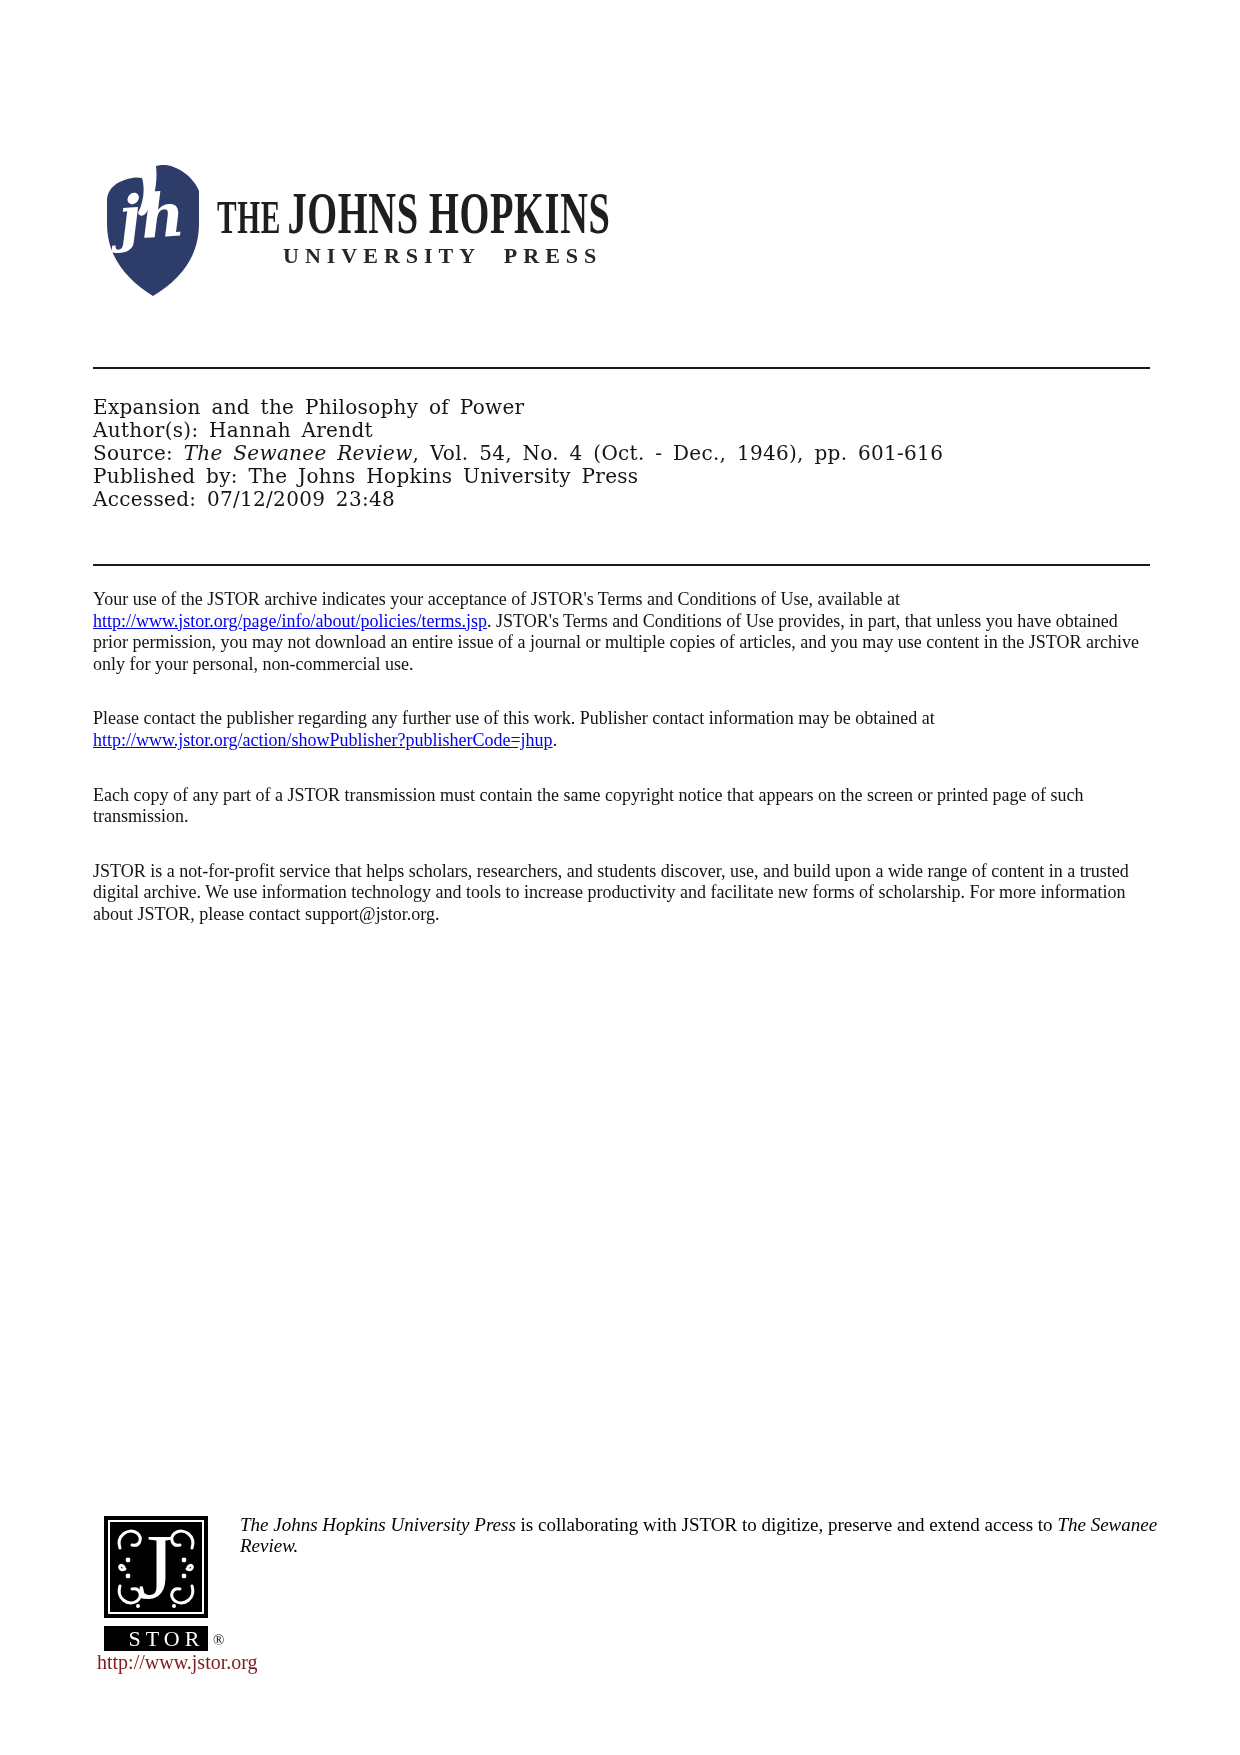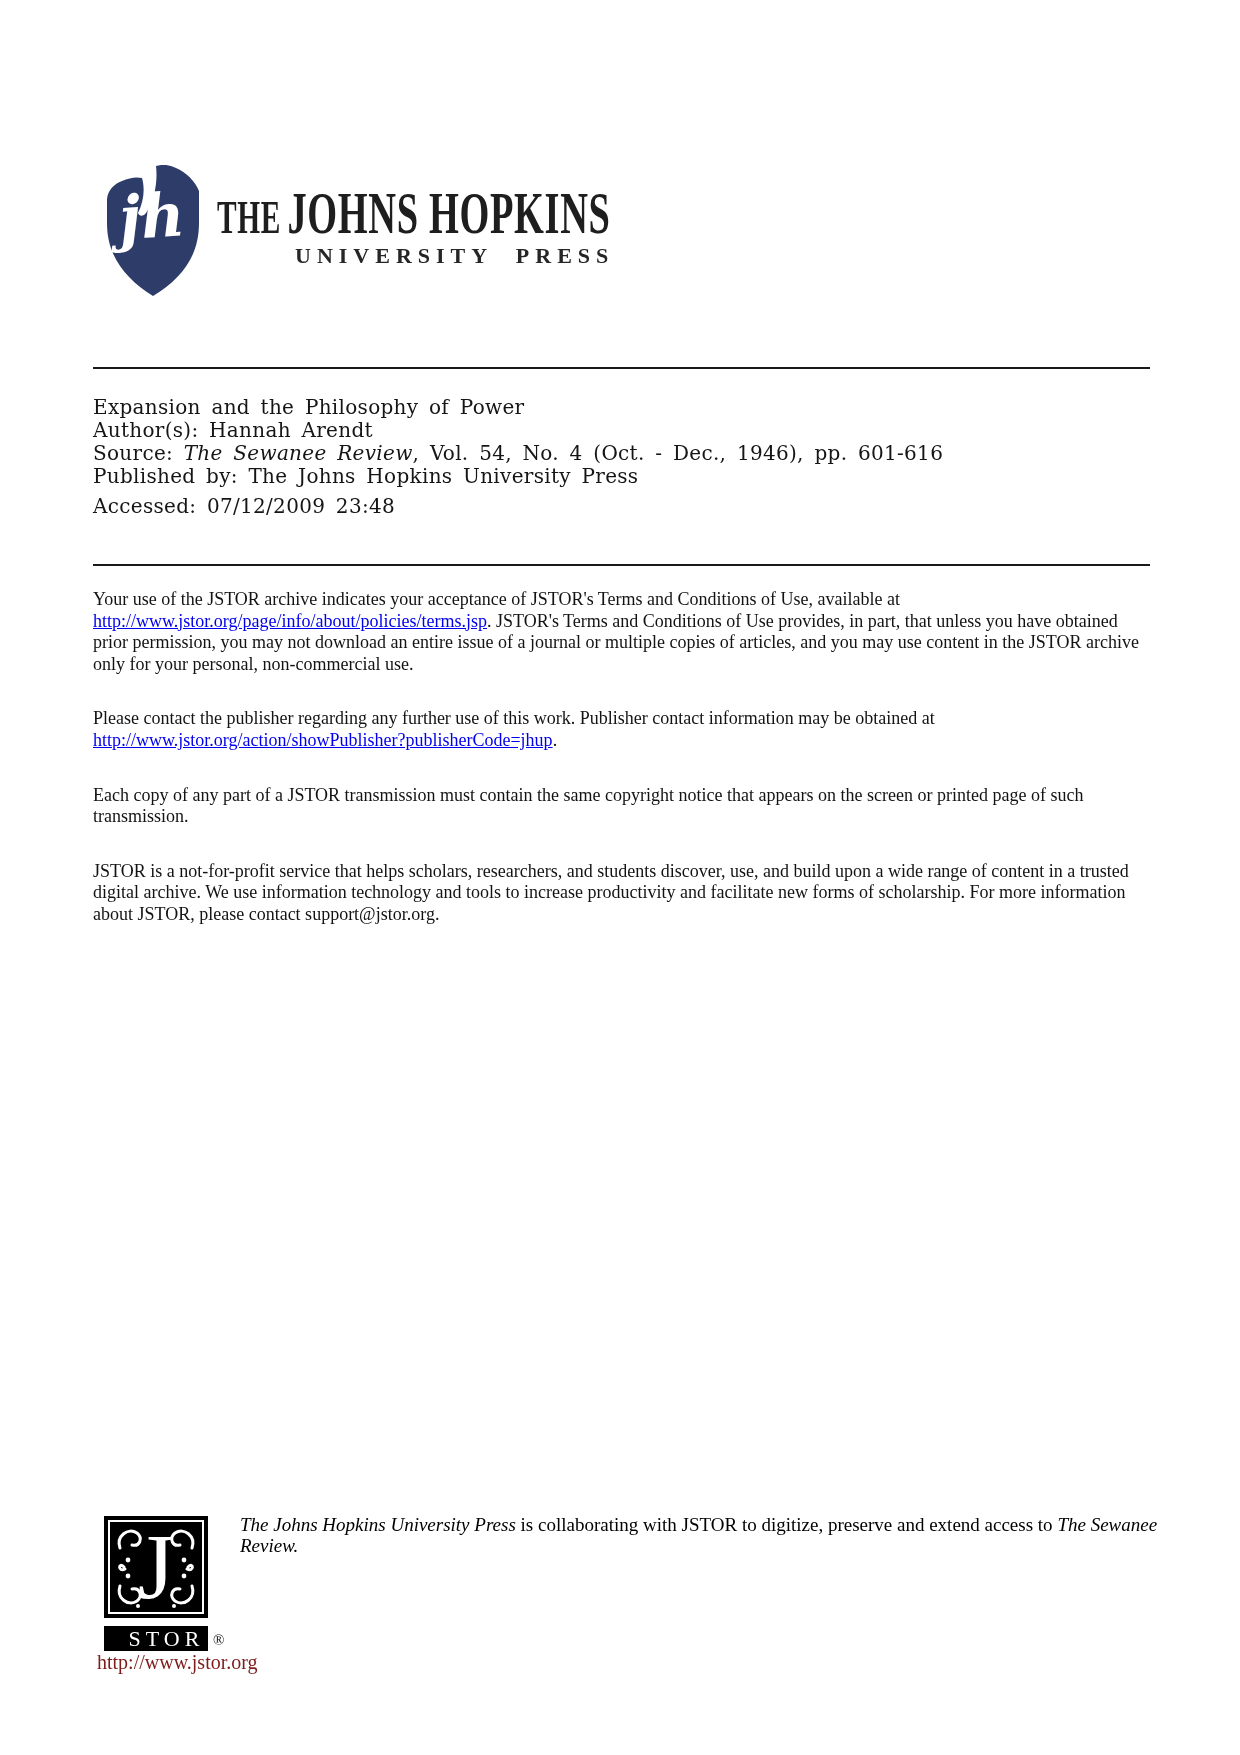--- a/index.html
+++ b/index.html
@@ -17,37 +17,37 @@
     font-size:60px; color:#ffffff; transform:rotate(-4deg); line-height:1;
   }
   .jhup-line1 {
     position:absolute; left:112px; top:33px; white-space:nowrap;
     transform:scaleX(0.64); transform-origin:left top;
     font-weight:700; color:#1e1e1e; line-height:1;
   }
   .jhup-the  { font-size:46px; letter-spacing:1px; margin-right:10px; }
   .jhup-main { font-size:60px; letter-spacing:1px; }
   .jhup-line2 {
-    position:absolute; left:190px; top:93px; white-space:nowrap;
+    position:absolute; left:178px; top:93px; white-space:nowrap;
     font-weight:700; font-size:22px; letter-spacing:6px; word-spacing:12px; color:#262626;
   }
 
   
   .rule { position:absolute; left:93px; width:1057px; height:0; border-top:2px solid #1a1a1a; }
   .rule-1 { top:367px; }
   .rule-2 { top:564px; }
 
   
   .citation {
     position:absolute; left:93px; top:396px; width:1060px;
     font-family:"DejaVu Serif", serif; font-size:20px; line-height:23px;
     letter-spacing:0.3px; word-spacing:4px; color:#151515;
   }
   .cite-line { white-space:nowrap; }
-  .cite-accessed { margin-top:7px; }
+  .cite-accessed { margin-top:0; }
   .italic { font-style:italic; }
   a.doc-link { color:#0000ee; text-decoration:underline; letter-spacing:0; word-spacing:0; }
 
   
   .terms {
     position:absolute; left:93px; top:589px; width:1058px;
     font-size:18px; line-height:21.6px; color:#131313;
   }
   .terms p { margin:0 0 33px 0; }
 

